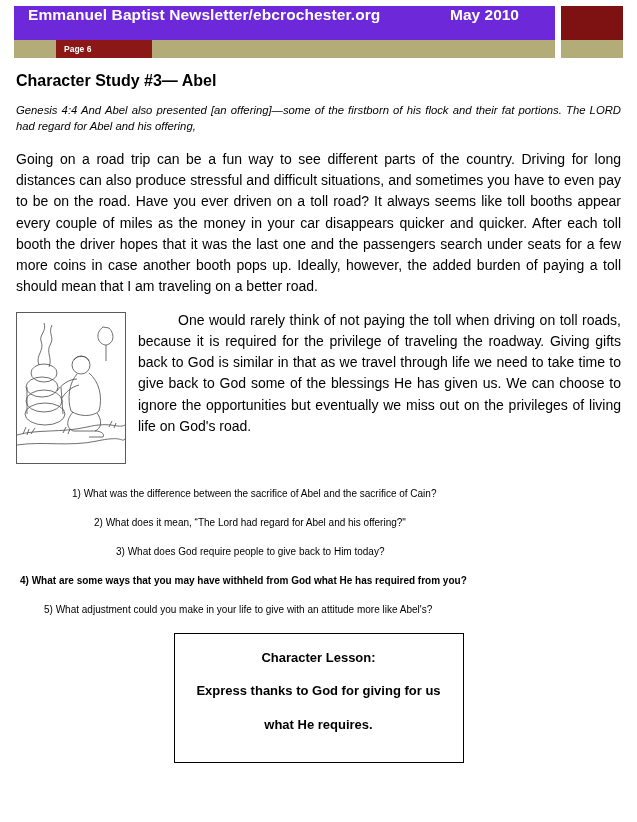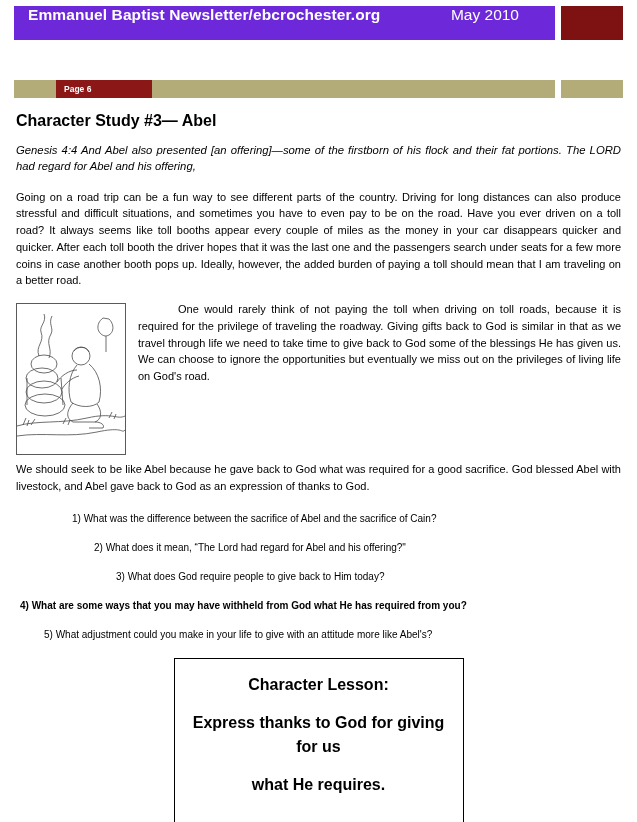--- a/index.html
+++ b/index.html
@@ -37,38 +37,37 @@
   .header-title {
     color: #ffffff;
     font-size: 15.5px;
     font-weight: bold;
     letter-spacing: 0.1px;
     white-space: nowrap;
   }
   .header-date {
     color: #ffffff;
     font-size: 15.5px;
-    font-weight: normal;
+    font-weight: bold;
     white-space: nowrap;
     padding-right: 22px;
   }
   .header-block-right {
     position: absolute;
     right: 14px;
     top: 6px;
     width: 62px;
     height: 34px;
     background: #7e1212;
   }
 
   
   .tab-row {
     position: relative;
     height: 20px;
-    margin-top: 40px;
   }
   .tab-olive-left {
     position: absolute;
     left: 14px;
     top: 0;
     width: 42px;
     height: 18px;
     background: #b3ab78;
   }
   .page-tab {
@@ -114,21 +113,21 @@
     margin: 4px 0 12px 0;
   }
   .scripture {
     font-size: 11.3px;
     font-style: italic;
     line-height: 1.45;
     margin: 0 0 14px 0;
     text-align: justify;
   }
   p.body {
-    font-size: 11px;
+    font-size: 14px;
     line-height: 1.52;
     margin: 0 0 12px 0;
     text-align: justify;
   }
   p.body.indent-first {
     text-indent: 40px;
   }
 
   
   .illustration {
@@ -167,21 +166,21 @@
   
   .lesson-box {
     margin: 16px auto 0 auto;
     width: 290px;
     border: 1px solid #000000;
     padding: 14px 10px 16px 10px;
     box-sizing: border-box;
     text-align: center;
   }
   .lesson-line {
-    font-size: 16px;
+    font-size: 13px;
     font-weight: bold;
     line-height: 1.5;
     margin-bottom: 14px;
   }
   .lesson-line:last-child { margin-bottom: 12px; }
 </style>
 </head>
 <body>
 
 <div class="header-wrap">
@@ -247,21 +246,20 @@
         <path d="M92 114 l3 -6 M97 115 l2 -5"></path>
         <path d="M46 120 l3 -6 M51 121 l2 -5"></path>
       </g>
     </svg>
   </div>
 
   <p class="body indent-first">One would rarely think of not paying the toll when driving on toll roads, because it is required for the privilege of traveling the roadway.  Giving gifts back to God is similar in that as we travel through life we need to take time to give back to God some of the blessings He has given us.  We can choose to ignore the opportunities but eventually we miss out on the privileges of living life on God's road.</p>
 
   <div class="clearfix"></div>
 
-  <p class="body">We should seek to be like Abel because he gave back to God what was required for a good sacrifice.  God blessed Abel with livestock, and Abel gave back to God as an expression of thanks to God.</p>
 
   <div class="questions">
     <div class="question q1">1) What was the difference between the sacrifice of Abel and the sacrifice of Cain?</div>
     <div class="question q2">2) What does it mean, “The Lord had regard for Abel and his offering?"</div>
     <div class="question q3">3) What does God require people to give back to Him today?</div>
     <div class="question q4">4) What are some ways that you may have withheld from God what He has required from you?</div>
     <div class="question q5">5) What adjustment could you make in your life to give with an attitude more like Abel's?</div>
   </div>
 
   <div class="lesson-box">

